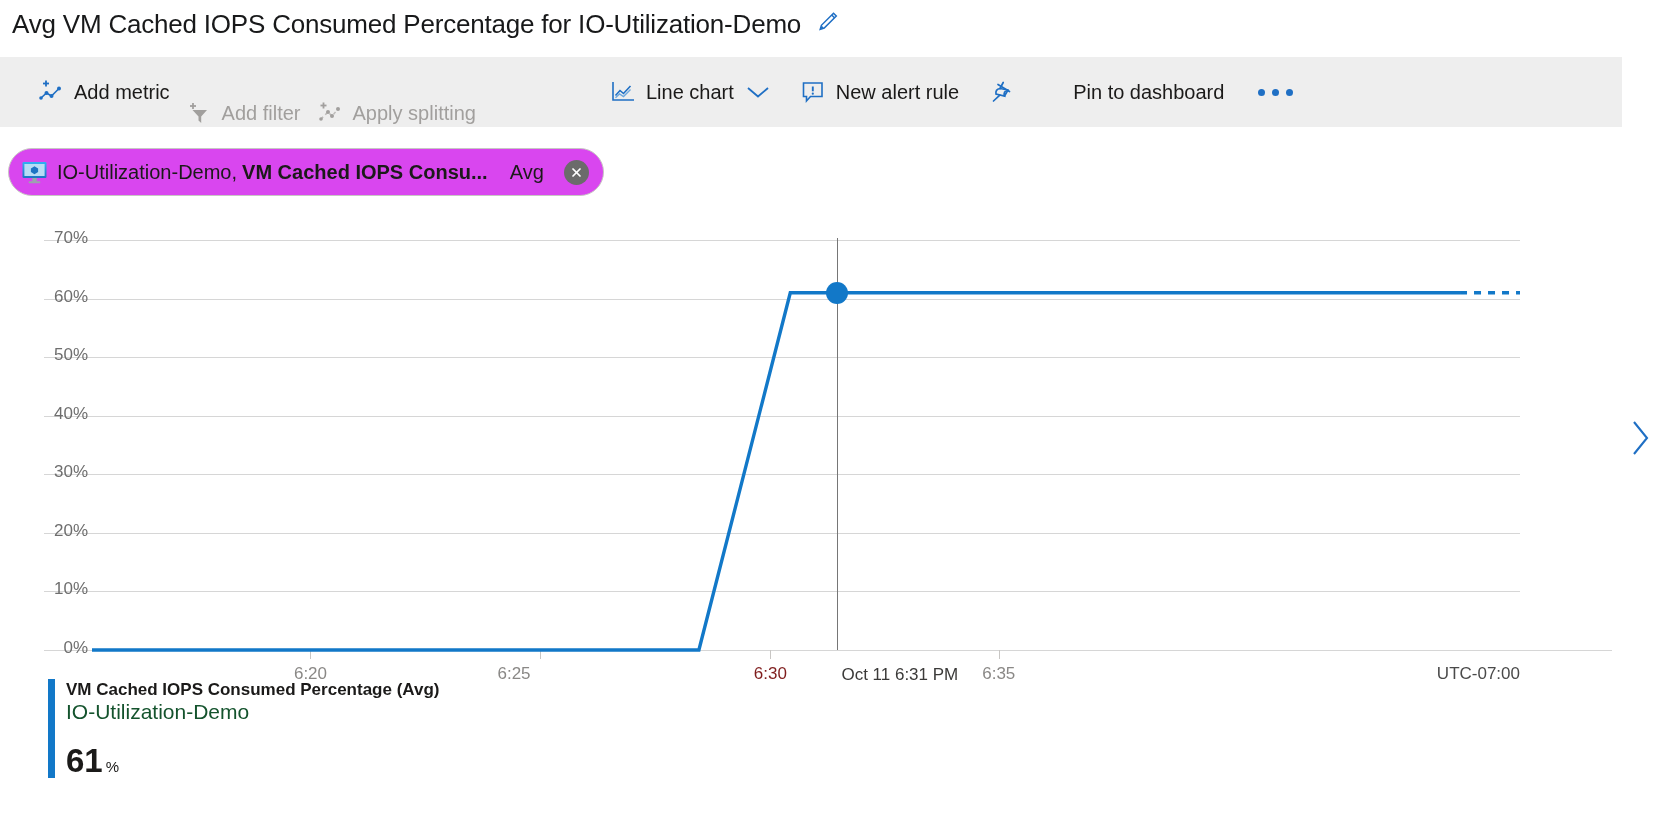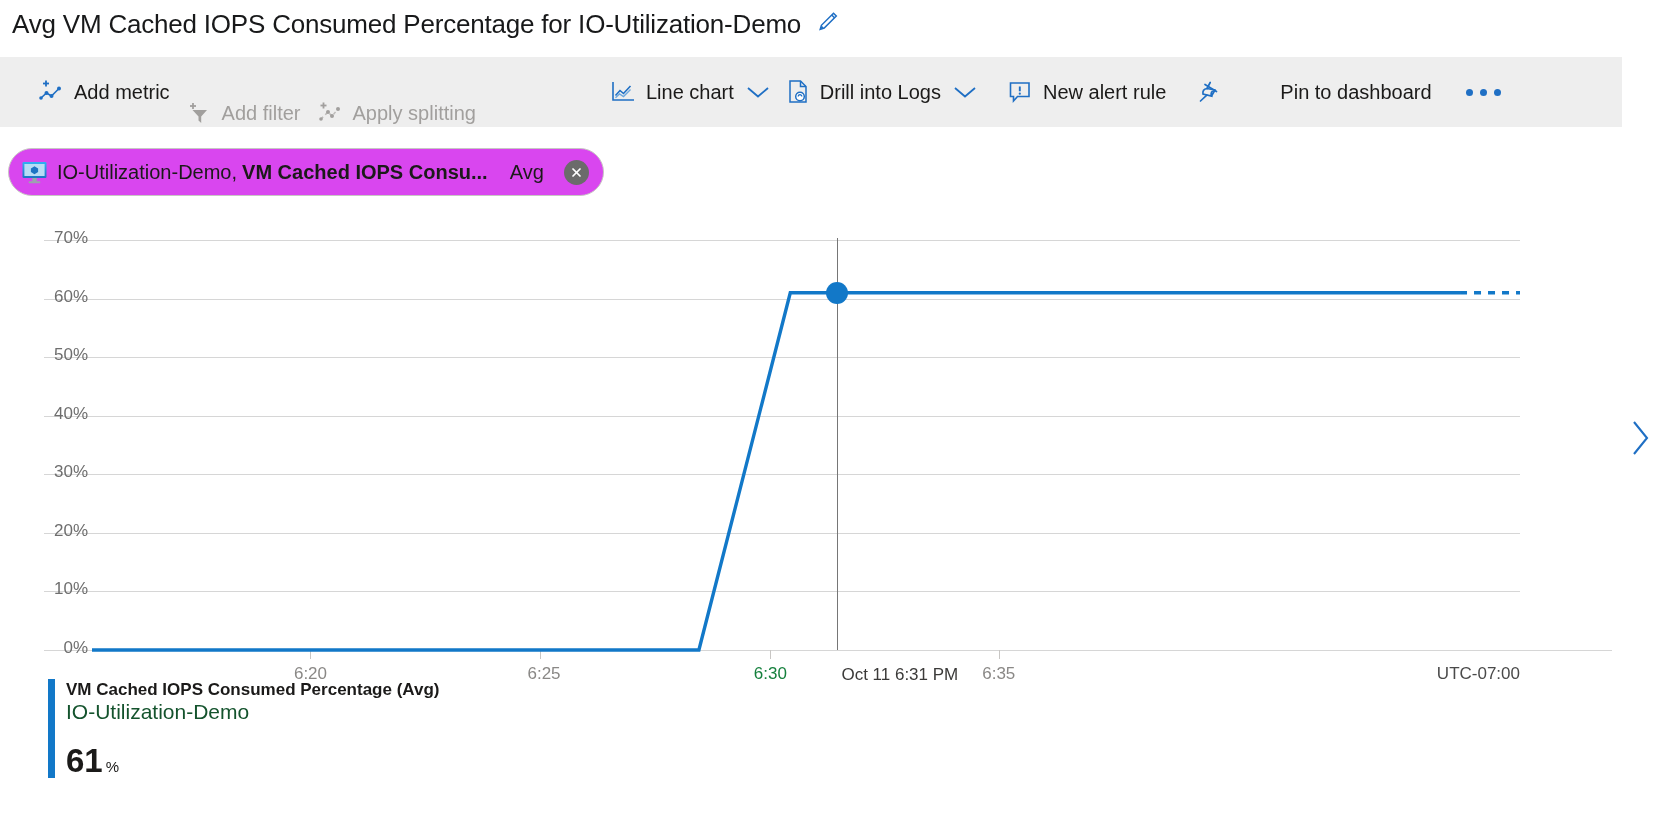--- a/index.html
+++ b/index.html
@@ -290,36 +290,20 @@
       </svg>
     </span>
     <span>Line chart</span>
     <span class="chev">
       <svg width="24" height="14" viewBox="0 0 24 14">
         <path d="M2 3 L12 11.5 L22 3" stroke="#1f6fc4" stroke-width="1.8" fill="none"></path>
       </svg>
     </span>
   </div>
 
-  <div class="cmd">
-    <span class="ico">
-      <svg width="24" height="26" viewBox="0 0 24 26">
-        <path d="M4 2 L14.5 2 L20 7.5 L20 23 L4 23 Z" stroke="#1f6fc4" stroke-width="1.5" fill="none"></path>
-        <path d="M14.5 2 L14.5 7.5 L20 7.5" stroke="#1f6fc4" stroke-width="1.5" fill="none"></path>
-        <circle cx="14" cy="17.5" r="4.3" stroke="#1f6fc4" stroke-width="1.5" fill="#fff"></circle>
-        <path d="M12.2 17.5 a1.8 1.8 0 1 1 3.6 0 a1.8 1.8 0 1 0 -3.6 0" stroke="#1f6fc4" stroke-width="1.3" fill="none"></path>
-      </svg>
-    </span>
-    <span>Drill into Logs</span>
-    <span class="chev">
-      <svg width="24" height="14" viewBox="0 0 24 14">
-        <path d="M2 3 L12 11.5 L22 3" stroke="#1f6fc4" stroke-width="1.8" fill="none"></path>
-      </svg>
-    </span>
-  </div>
 
   <div class="cmd" style="margin-left:14px;">
     <span class="ico">
       <svg width="26" height="26" viewBox="0 0 26 26">
         <path d="M3.5 4 L22 4 L22 17.5 L10.5 17.5 L6.5 22 L6.5 17.5 L3.5 17.5 Z" stroke="#1f6fc4" stroke-width="1.6" fill="none"></path>
         <path d="M12.8 7.5 L12.8 12.3" stroke="#1f6fc4" stroke-width="1.9"></path>
         <circle cx="12.8" cy="14.7" r="1.1" fill="#1f6fc4"></circle>
       </svg>
     </span>
     <span>New alert rule</span>
@@ -398,23 +382,23 @@
         <div class="ytick-label" style="top: 175.714px;">40%</div>
         <div class="ytick-label" style="top: 117.143px;">50%</div>
         <div class="ytick-label" style="top: 58.5714px;">60%</div>
         <div class="ytick-label" style="top: 0px;">70%</div>
       </div>
     <div id="axis-baseline"></div>
     <div id="xticks">
         <div class="xtick-mark" style="left: 218.484px;"></div>
         <div class="xtick-label" style="left: 218.484px;">6:20</div>
         <div class="xtick-mark" style="left: 448.392px;"></div>
-        <div class="xtick-label" style="left: 452px; text-align: right;">6:25</div>
+        <div class="xtick-label" style="left: 422px; text-align: right;">6:25</div>
         <div class="xtick-mark" style="left: 678.3px;"></div>
-        <div class="xtick-label" style="left: 678.3px; color: #15803d; text-align: center;">6:30</div>
+        <div class="xtick-label" style="left: 678.3px; color: #7f1d1d; text-align: center;">6:30</div>
         <div class="xtick-mark" style="left: 906.78px;"></div>
         <div class="xtick-label" style="left: 906.78px;">6:35</div>
       </div>
     <div id="tz-label">UTC-07:00</div>
 
     <svg id="series-svg" width="1428" height="410">
       <polyline id="series-solid" fill="none" stroke-width="3.4" stroke-linejoin="miter" points="0,410 606.9,410 698.292,52.71428571428572 1368.024,52.71428571428572" stroke="#1278c8"></polyline>
       <polyline id="series-dash" fill="none" stroke-width="3.4" stroke-dasharray="7 7" points="1368.024,52.71428571428572 1428,52.71428571428572" stroke="#1278c8"></polyline>
     </svg>
 

